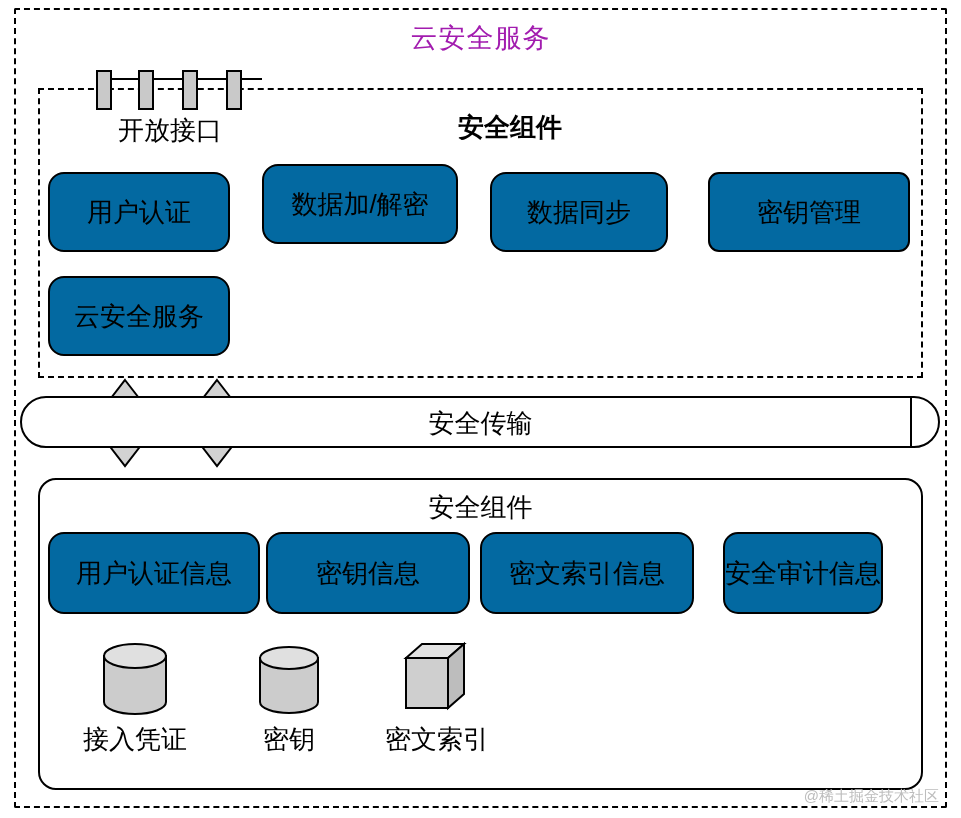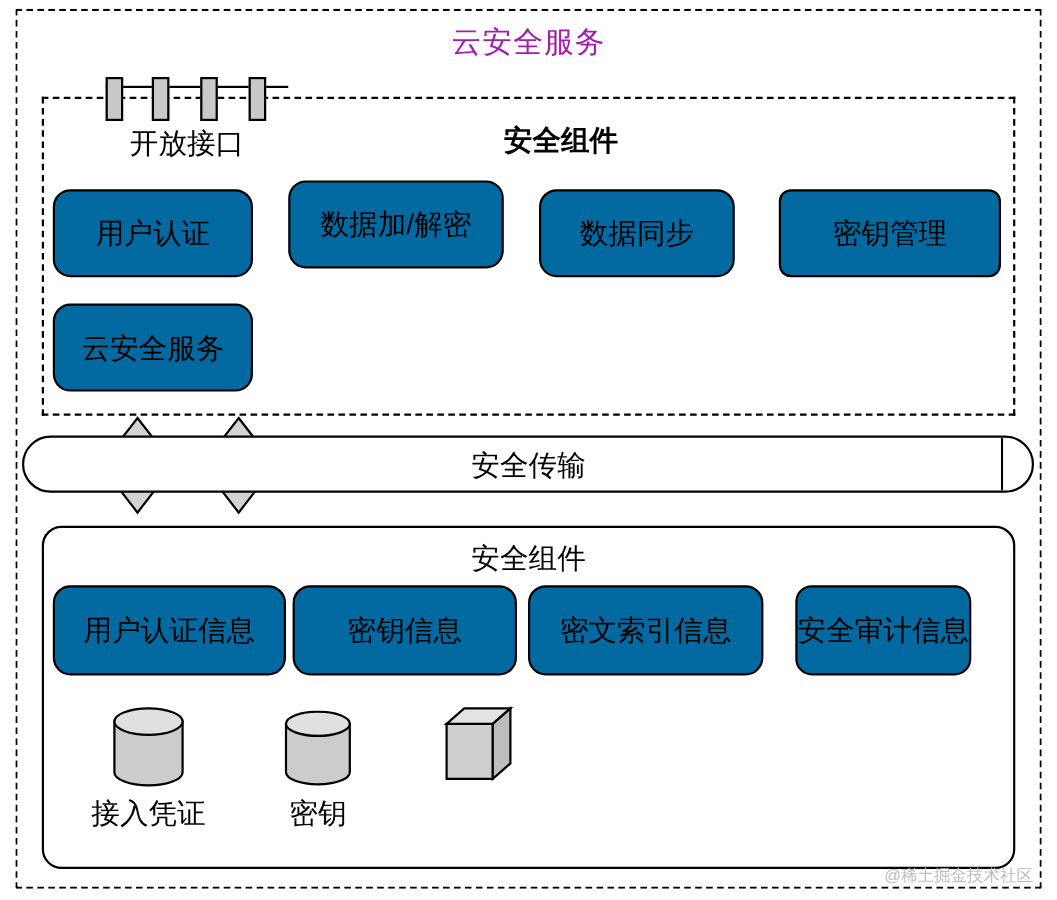--- a/index.html
+++ b/index.html
@@ -280,16 +280,17 @@
   <div class="cyl" style="left:398px; top:638px;">
     <svg width="76" height="80" viewBox="0 0 76 80">
       <polygon points="8,20 50,20 50,70 8,70" fill="#cfcfcf" stroke="#000" stroke-width="2"></polygon>
       <polygon points="8,20 24,6 66,6 50,20" fill="#e3e3e3" stroke="#000" stroke-width="2"></polygon>
       <polygon points="50,20 66,6 66,56 50,70" fill="#bdbdbd" stroke="#000" stroke-width="2"></polygon>
     </svg>
   </div>
 
   <div class="store-label" style="left:224px; top:722px; width:130px;">密钥</div>
   <div class="store-label" style="left:58px; top:722px; width:154px;">接入凭证</div>
+  <div class="store-label" style="left:358px; top:722px; width:158px;">密文索引</div>
 
   <div class="watermark">@稀土掘金技术社区</div>
 
 </div>
 
 </body></html>

